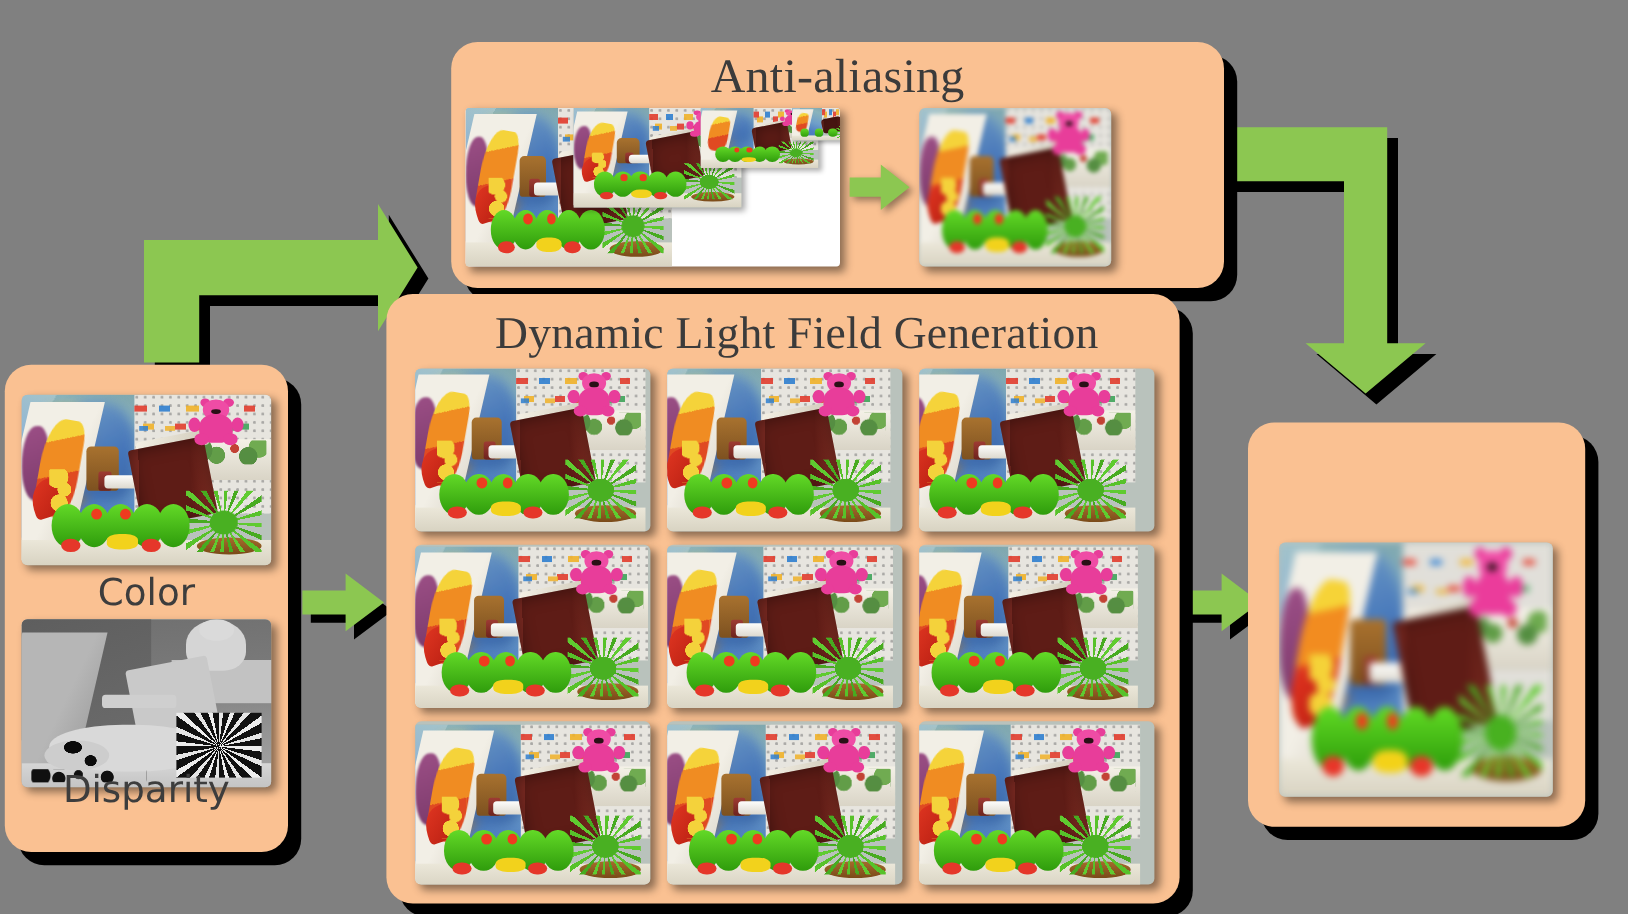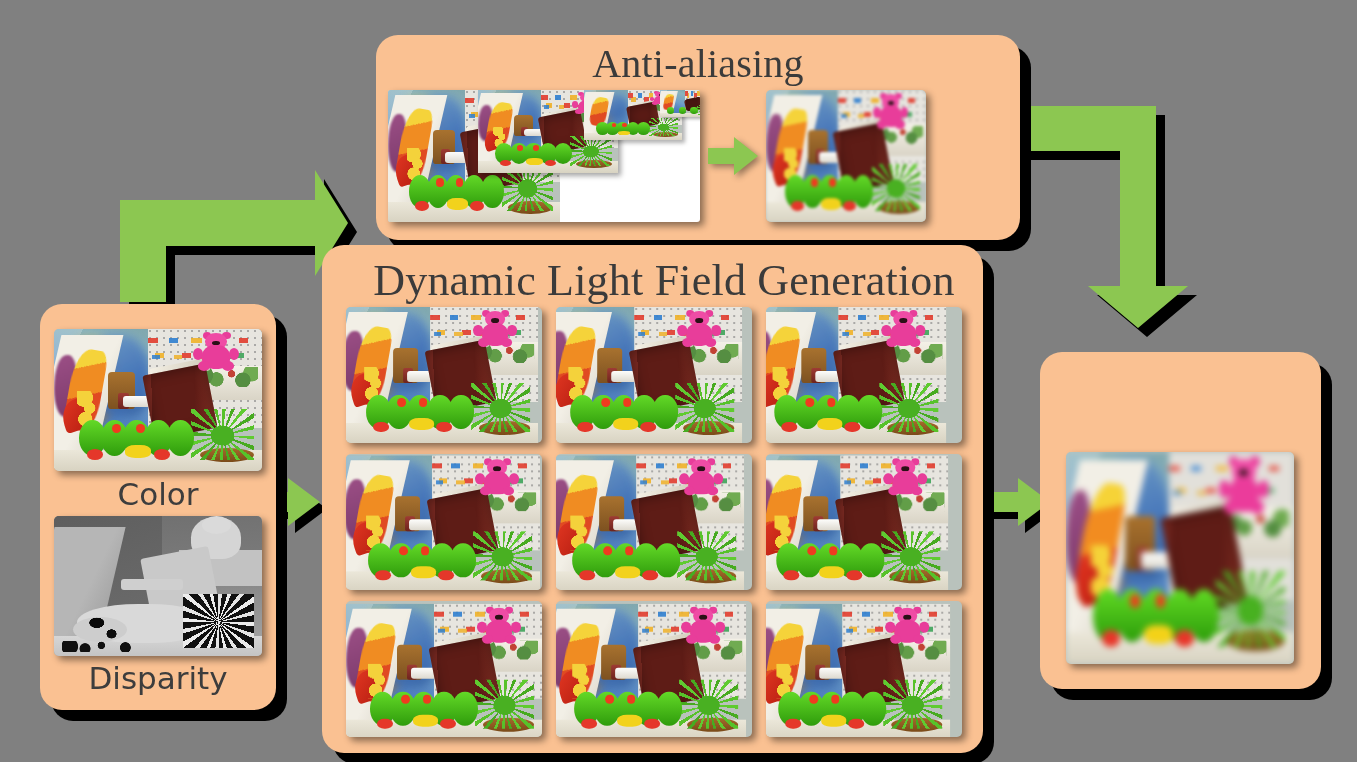--- a/index.html
+++ b/index.html
@@ -243,21 +243,21 @@
     </g>
   </svg>
 
   <svg class="arrow-svg" style="left:978px;top:474px;width:80px;height:64px;" viewBox="0 0 80 64">
     <g>
       <path d="M4 18 L40 18 L40 4 L72 28 L40 52 L40 38 L4 38 Z" transform="translate(7,7)" fill="#000"></path>
       <path d="M4 18 L40 18 L40 4 L72 28 L40 52 L40 38 L4 38 Z" fill="#8cc751"></path>
     </g>
   </svg>
 
-  <div class="panel" style="left:4px;top:304px;width:236px;height:406px;margin-left:36px;">
+  <div class="panel" style="left:4px;top:304px;width:236px;height:406px;">
 
     <div class="photo" style="left:14px;top:25px;width:208px;height:142px;">
       <div class="scene">
         <div class="sc-wallL"></div>
           <div class="sc-paintA"></div>
           <div class="sc-paintB"></div>
         <div class="sc-pegboard"></div>
           <div class="sc-chips"></div>
           <div class="sc-chips2"></div>
         <div class="sc-shelf"></div>
@@ -312,21 +312,21 @@
         <div class="d-box"></div>
           <div class="d-bar"></div>
         <div class="d-floor"></div>
         <div class="d-cat"></div>
           <div class="d-cat2"></div>
           <div class="d-holes"></div>
         <div class="d-plant"></div>
           <div class="d-speck"></div>
       </div>
     </div>
-    <div class="thumb-label" style="top:356px;font-size:31px;">Disparity</div>
+    <div class="thumb-label" style="top:336px;font-size:31px;">Disparity</div>
   </div>
 
   <div class="panel" style="left:376px;top:3px;width:644px;height:205px;margin-top:32px;">
 
     <div class="panel-title" style="top:9px;font-size:40px;">Anti-aliasing</div>
 
     <div style="position:absolute;left:12px;top:55px;width:312px;height:132px;
                 background:#ffffff;border-radius:3px;overflow:hidden;
                 box-shadow:4px 4px 7px rgba(0,0,0,.45);">
 
@@ -540,21 +540,21 @@
             <span class="dot d2"></span>
           <span class="foot f1"></span>
             <span class="foot f2"></span>
         </div>
       </div>
     </div>
   </div>
 
   <div class="panel" style="left:322px;top:245px;width:661px;height:508px;">
 
-    <div class="panel-title" style="top:14px;font-size:44px;padding-left:23px;">Dynamic Light Field Generation</div>
+    <div class="panel-title" style="top:14px;font-size:38px;padding-left:23px;">Dynamic Light Field Generation</div>
 
     <div style="position:absolute;left:24px;top:62px;width:616px;height:428px;
                 display:grid;grid-template-columns:repeat(3,196px);
                 grid-template-rows:repeat(3,136px);gap:11px 14px;">
 
       <div class="photo lf-cell" style="position:relative;left:0;top:0;width:196px;height:136px;">
         <div class="scene" style="transform:translateX(-2%);">
           <div class="sc-wallL"></div>
             <div class="sc-paintA"></div>
             <div class="sc-paintB"></div>

